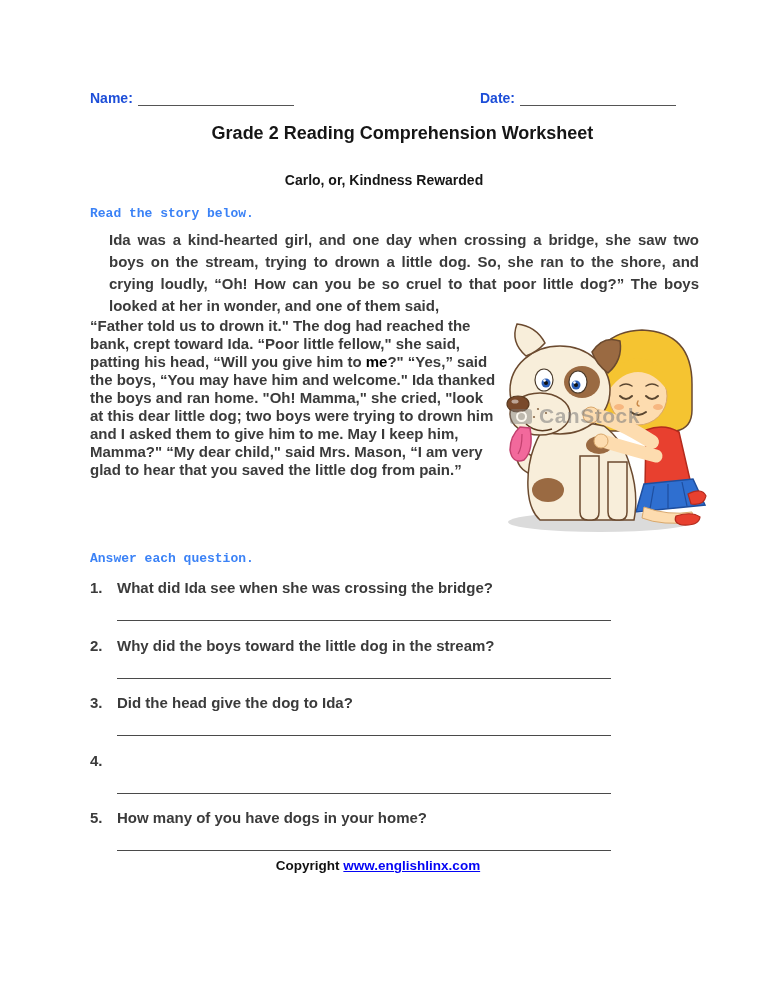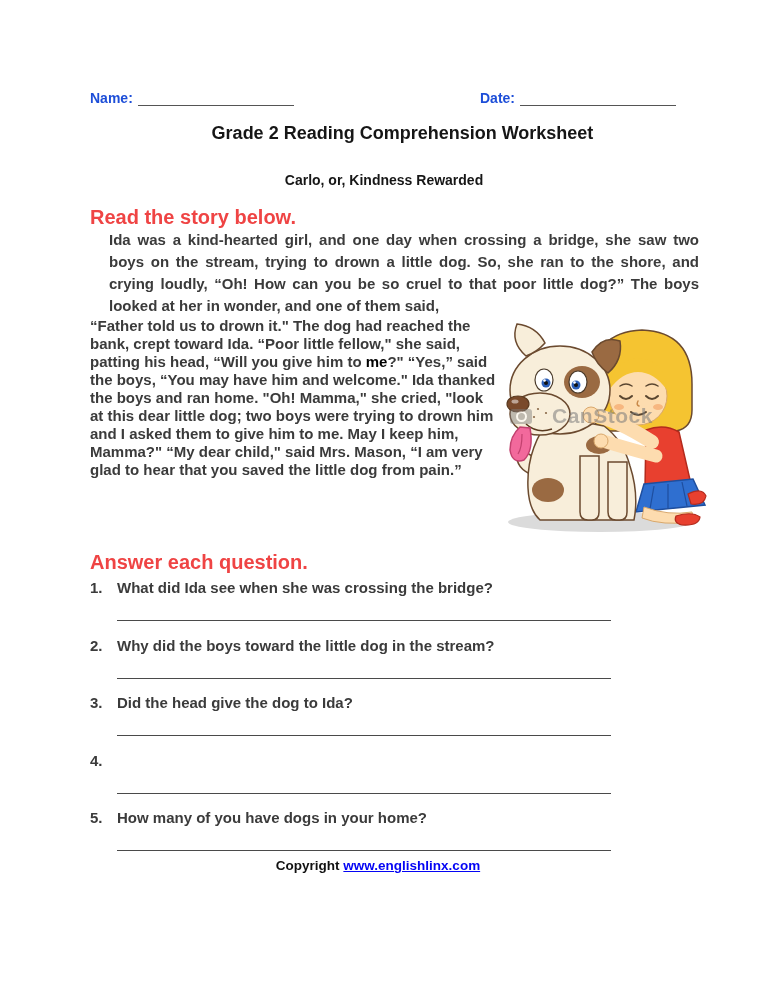--- a/index.html
+++ b/index.html
@@ -10,33 +10,33 @@
   
   .hdr{position:absolute;top:90px;left:90px;right:92px;display:flex;
        justify-content:space-between;font-weight:700;font-size:14px;color:#1d4ed8;}
   .hdr-group{display:flex;align-items:flex-end;}
   .blank-line{display:inline-block;width:156px;height:14px;border-bottom:1.6px solid #555;margin-left:5px;}
   
   .title{position:absolute;top:123px;left:0;right:0;text-align:center;
          font-size:18px;font-weight:700;color:#161616;padding-left:37px;}
   .subtitle{position:absolute;top:172px;left:0;right:0;text-align:center;
             font-size:14px;font-weight:700;color:#161616;}
-  .teal{color:#ef4444;font-weight:700;font-size:20px;}
+  .teal{color:#3b82f6;font-weight:700;font-size:13px;font-family:Liberation Mono, monospace;}
   .read-instr{position:absolute;top:206px;left:90px;}
   
   .para-intro{position:absolute;top:229px;left:90px;width:590px;
               font-size:15px;font-weight:700;line-height:22px;text-align:justify;margin-left:19px;}
   .para-wrap{position:absolute;top:317px;left:90px;width:406px;
              font-size:15px;font-weight:700;line-height:18px;}
   .em-word{color:#000;}
   
   .illus{position:absolute;top:298px;left:496px;width:212px;height:238px;}
   .illus svg{display:block;}
   .watermark{position:absolute;top:106px;left:14px;right:0;display:flex;align-items:center;
-             gap:20px;opacity:.55;color:#7b7b7b;font-weight:700;font-size:21px;letter-spacing:.5px;
+             gap:7px;opacity:.55;color:#7b7b7b;font-weight:700;font-size:21px;letter-spacing:.5px;
              pointer-events:none;}
   .cam-icon{width:22px;height:15px;background:rgba(123,123,123,.85);border-radius:3px;position:relative;flex:0 0 auto;}
   .cam-icon::before{content:"";position:absolute;left:6px;top:2.5px;width:7px;height:7px;
              border:2px solid #fff;border-radius:50%;}
   
   .ans-instr{position:absolute;top:551px;left:90px;}
   .questions{position:absolute;top:577px;left:90px;right:82px;}
   .q-row{display:flex;gap:9px;font-size:15px;font-weight:700;line-height:21px;color:#3b3b3b;}
   .q-num{width:18px;flex:0 0 auto;}
   .answer-line{height:0;border-bottom:1.6px solid #4a4a4a;width:494px;margin:22px 0 13.5px 27px;}

